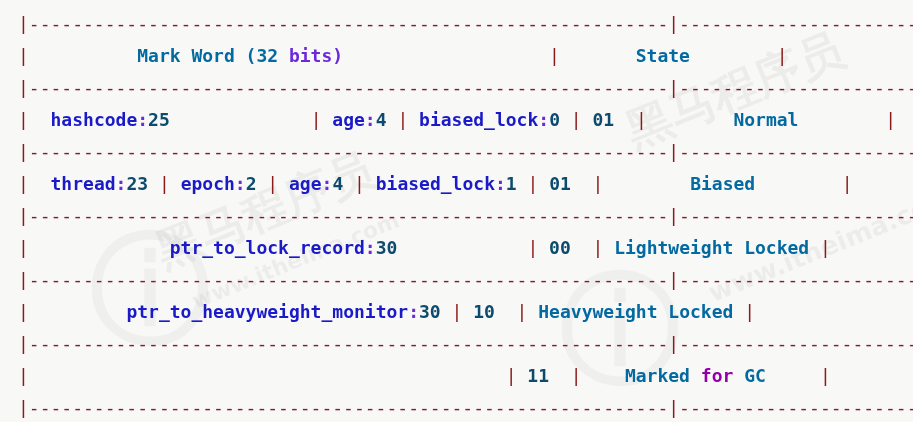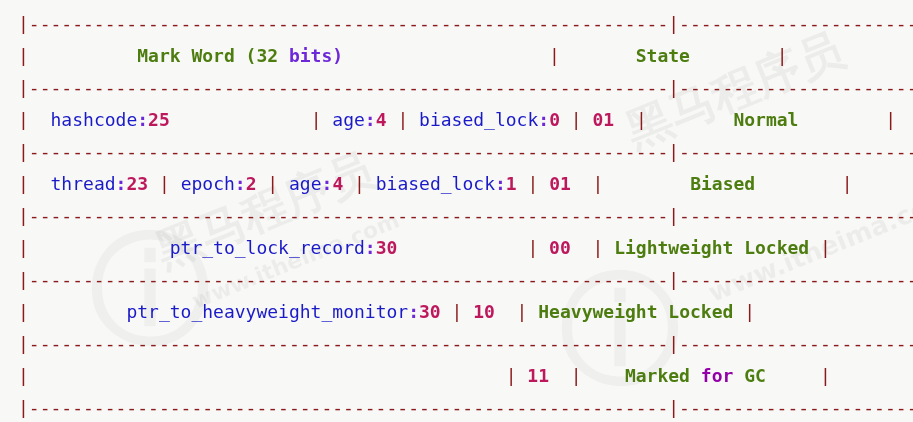--- a/index.html
+++ b/index.html
@@ -39,23 +39,23 @@
     font-size:18px;
     line-height:32px;
     letter-spacing:0px;
     white-space:pre;
     font-family:"DejaVu Sans Mono","Liberation Mono",monospace;
   }
   .art .row{display:block;height:32px;}
 
   
   .p   {color:#8b1a1a;}            
-  .ident{color:#1a1ac8; font-weight:normal;}  
-  .num {color:#be185d; font-weight:bold;}   
-  .state{color:#4d7c0f; font-weight:bold;}  
+  .ident{color:#1a1ac8; font-weight:bold;}  
+  .num {color:#0c4a6e; font-weight:bold;}   
+  .state{color:#0369a1; font-weight:bold;}  
   .kw  {color:#9400a8; font-weight:bold;margin-top:44px;}   
   .plain{color:#6d28d9; font-weight:bold;}
 </style>
 </head>
 <body>
 
 <div id="wm-a" class="wm">黑马程序员</div>
 <div id="wm-b" class="wm">黑马程序员</div>
 <div id="wm-c" class="wm">www.itheima.com</div>
 <div id="wm-d" class="wm">www.itheima.com</div>

